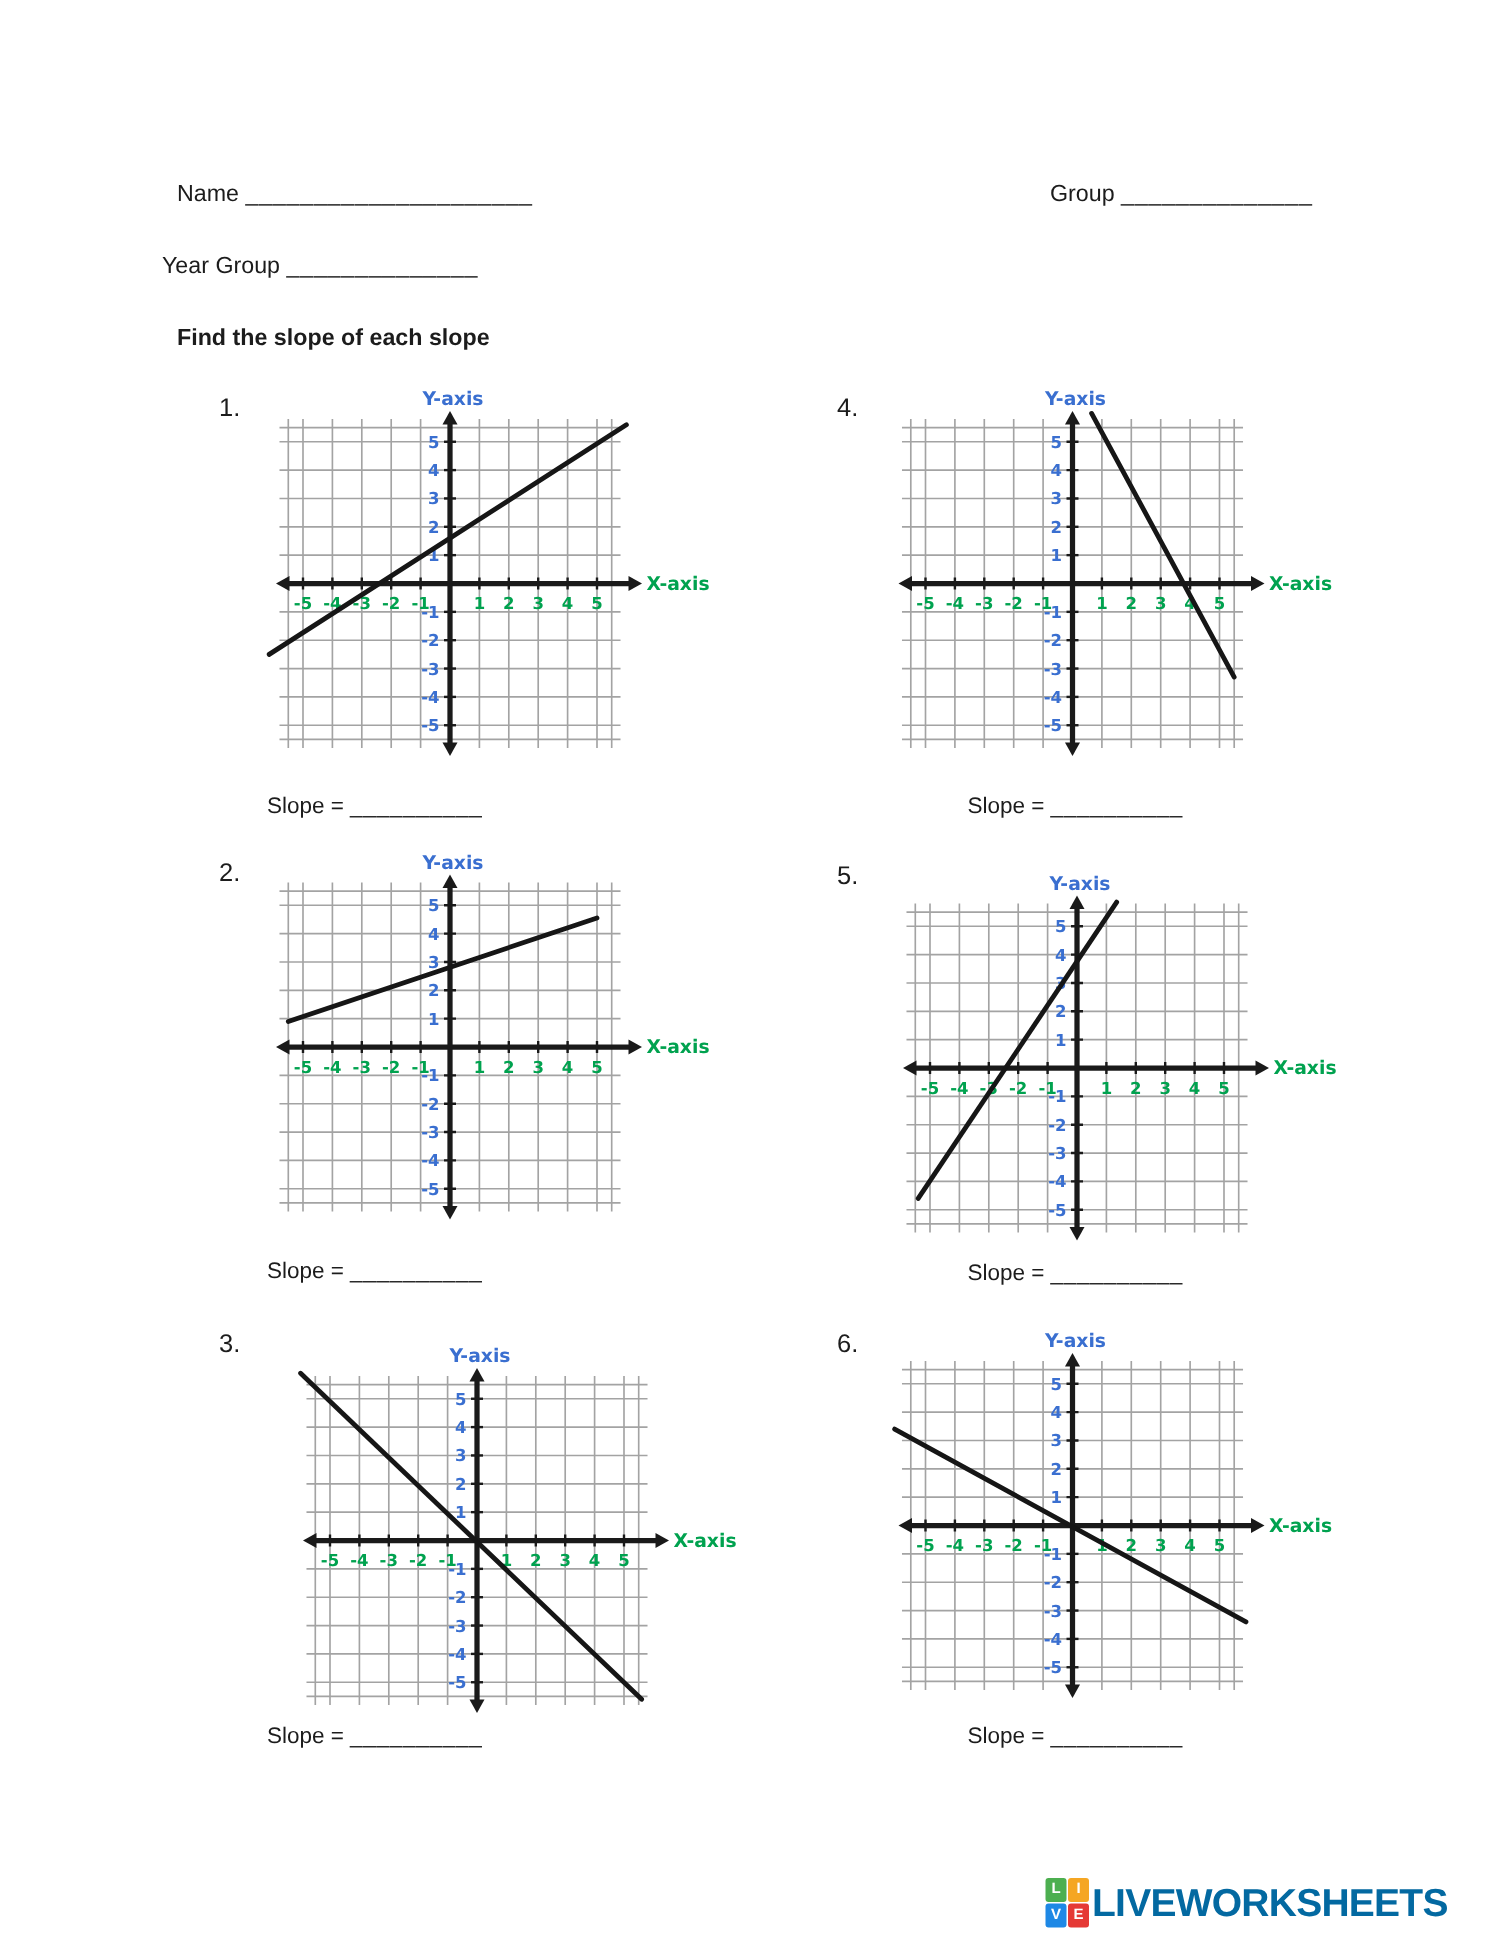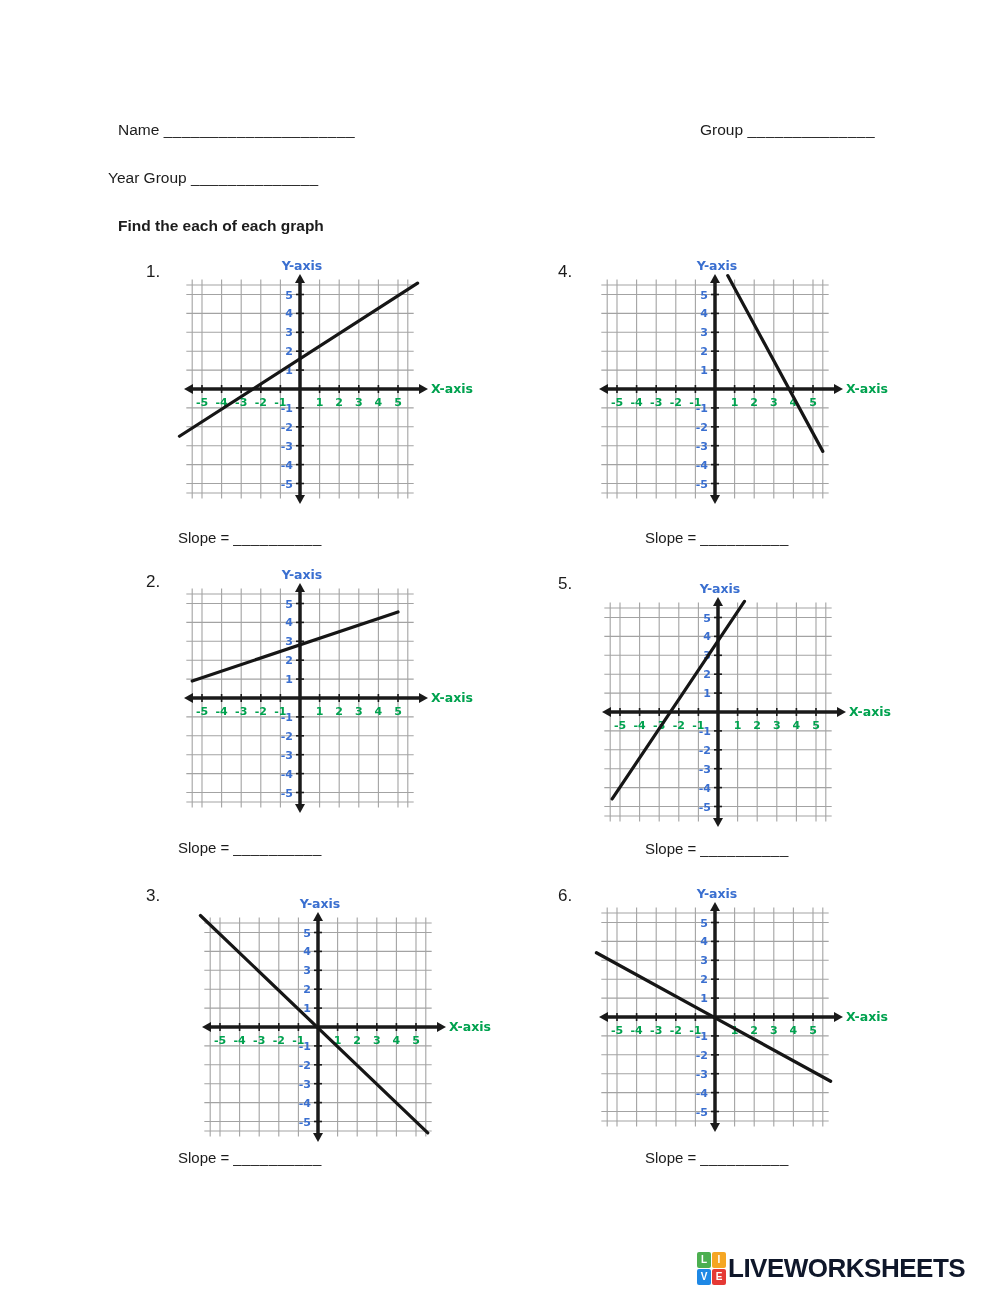--- a/index.html
+++ b/index.html
@@ -44,21 +44,21 @@
   <span class="blank">_____________________</span>
 </div>
 <div class="abs hdr" id="date-row">
   <span>Group</span>
   <span class="blank">______________</span>
 </div>
 <div class="abs hdr" id="year-row">
   <span>Year Group</span>
   <span class="blank">______________</span>
 </div>
-<div class="abs" id="instruction">Find the each of each graph</div>
+<div class="abs" id="instruction">Find the slope of each slope</div>
 
 <div id="graphs-layer">
     <div class="abs num" id="n1">1.</div>
     <div class="cell" id="g1"><svg width="340" height="252" viewBox="0 0 340 252">
         <g>
           <line x1="52.19999999999999" y1="21.38000000000001" x2="52.19999999999999" y2="240.62" stroke="#a3a3a3" stroke-width="1.1"></line>
           <line x1="46.31999999999999" y1="234.95" x2="273.68" y2="234.95" stroke="#a3a3a3" stroke-width="1.1"></line>
           <line x1="62" y1="21.38000000000001" x2="62" y2="240.62" stroke="#a3a3a3" stroke-width="1.1"></line>
           <line x1="46.31999999999999" y1="225.5" x2="273.68" y2="225.5" stroke="#a3a3a3" stroke-width="1.1"></line>
           <line x1="81.6" y1="21.38000000000001" x2="81.6" y2="240.62" stroke="#a3a3a3" stroke-width="1.1"></line>
@@ -578,14 +578,14 @@
     <div class="abs slope" id="s6"><span>Slope =</span><span class="blank">__________</span></div>
   </div>
 
 <div class="abs" id="logo">
   <div id="logo-icon">
       <div class="logo-sq" style="background: rgb(76, 175, 80);">L</div>
       <div class="logo-sq" style="background: rgb(245, 166, 35);">I</div>
       <div class="logo-sq" style="background: rgb(30, 136, 229);">V</div>
       <div class="logo-sq" style="background: rgb(229, 57, 53);">E</div>
     </div>
-  <div id="logo-text" style="color: #0f172a;">LIVEWORKSHEETS</div>
+  <div id="logo-text" style="color: #0369a1;">LIVEWORKSHEETS</div>
 </div>
 
 </body></html>

